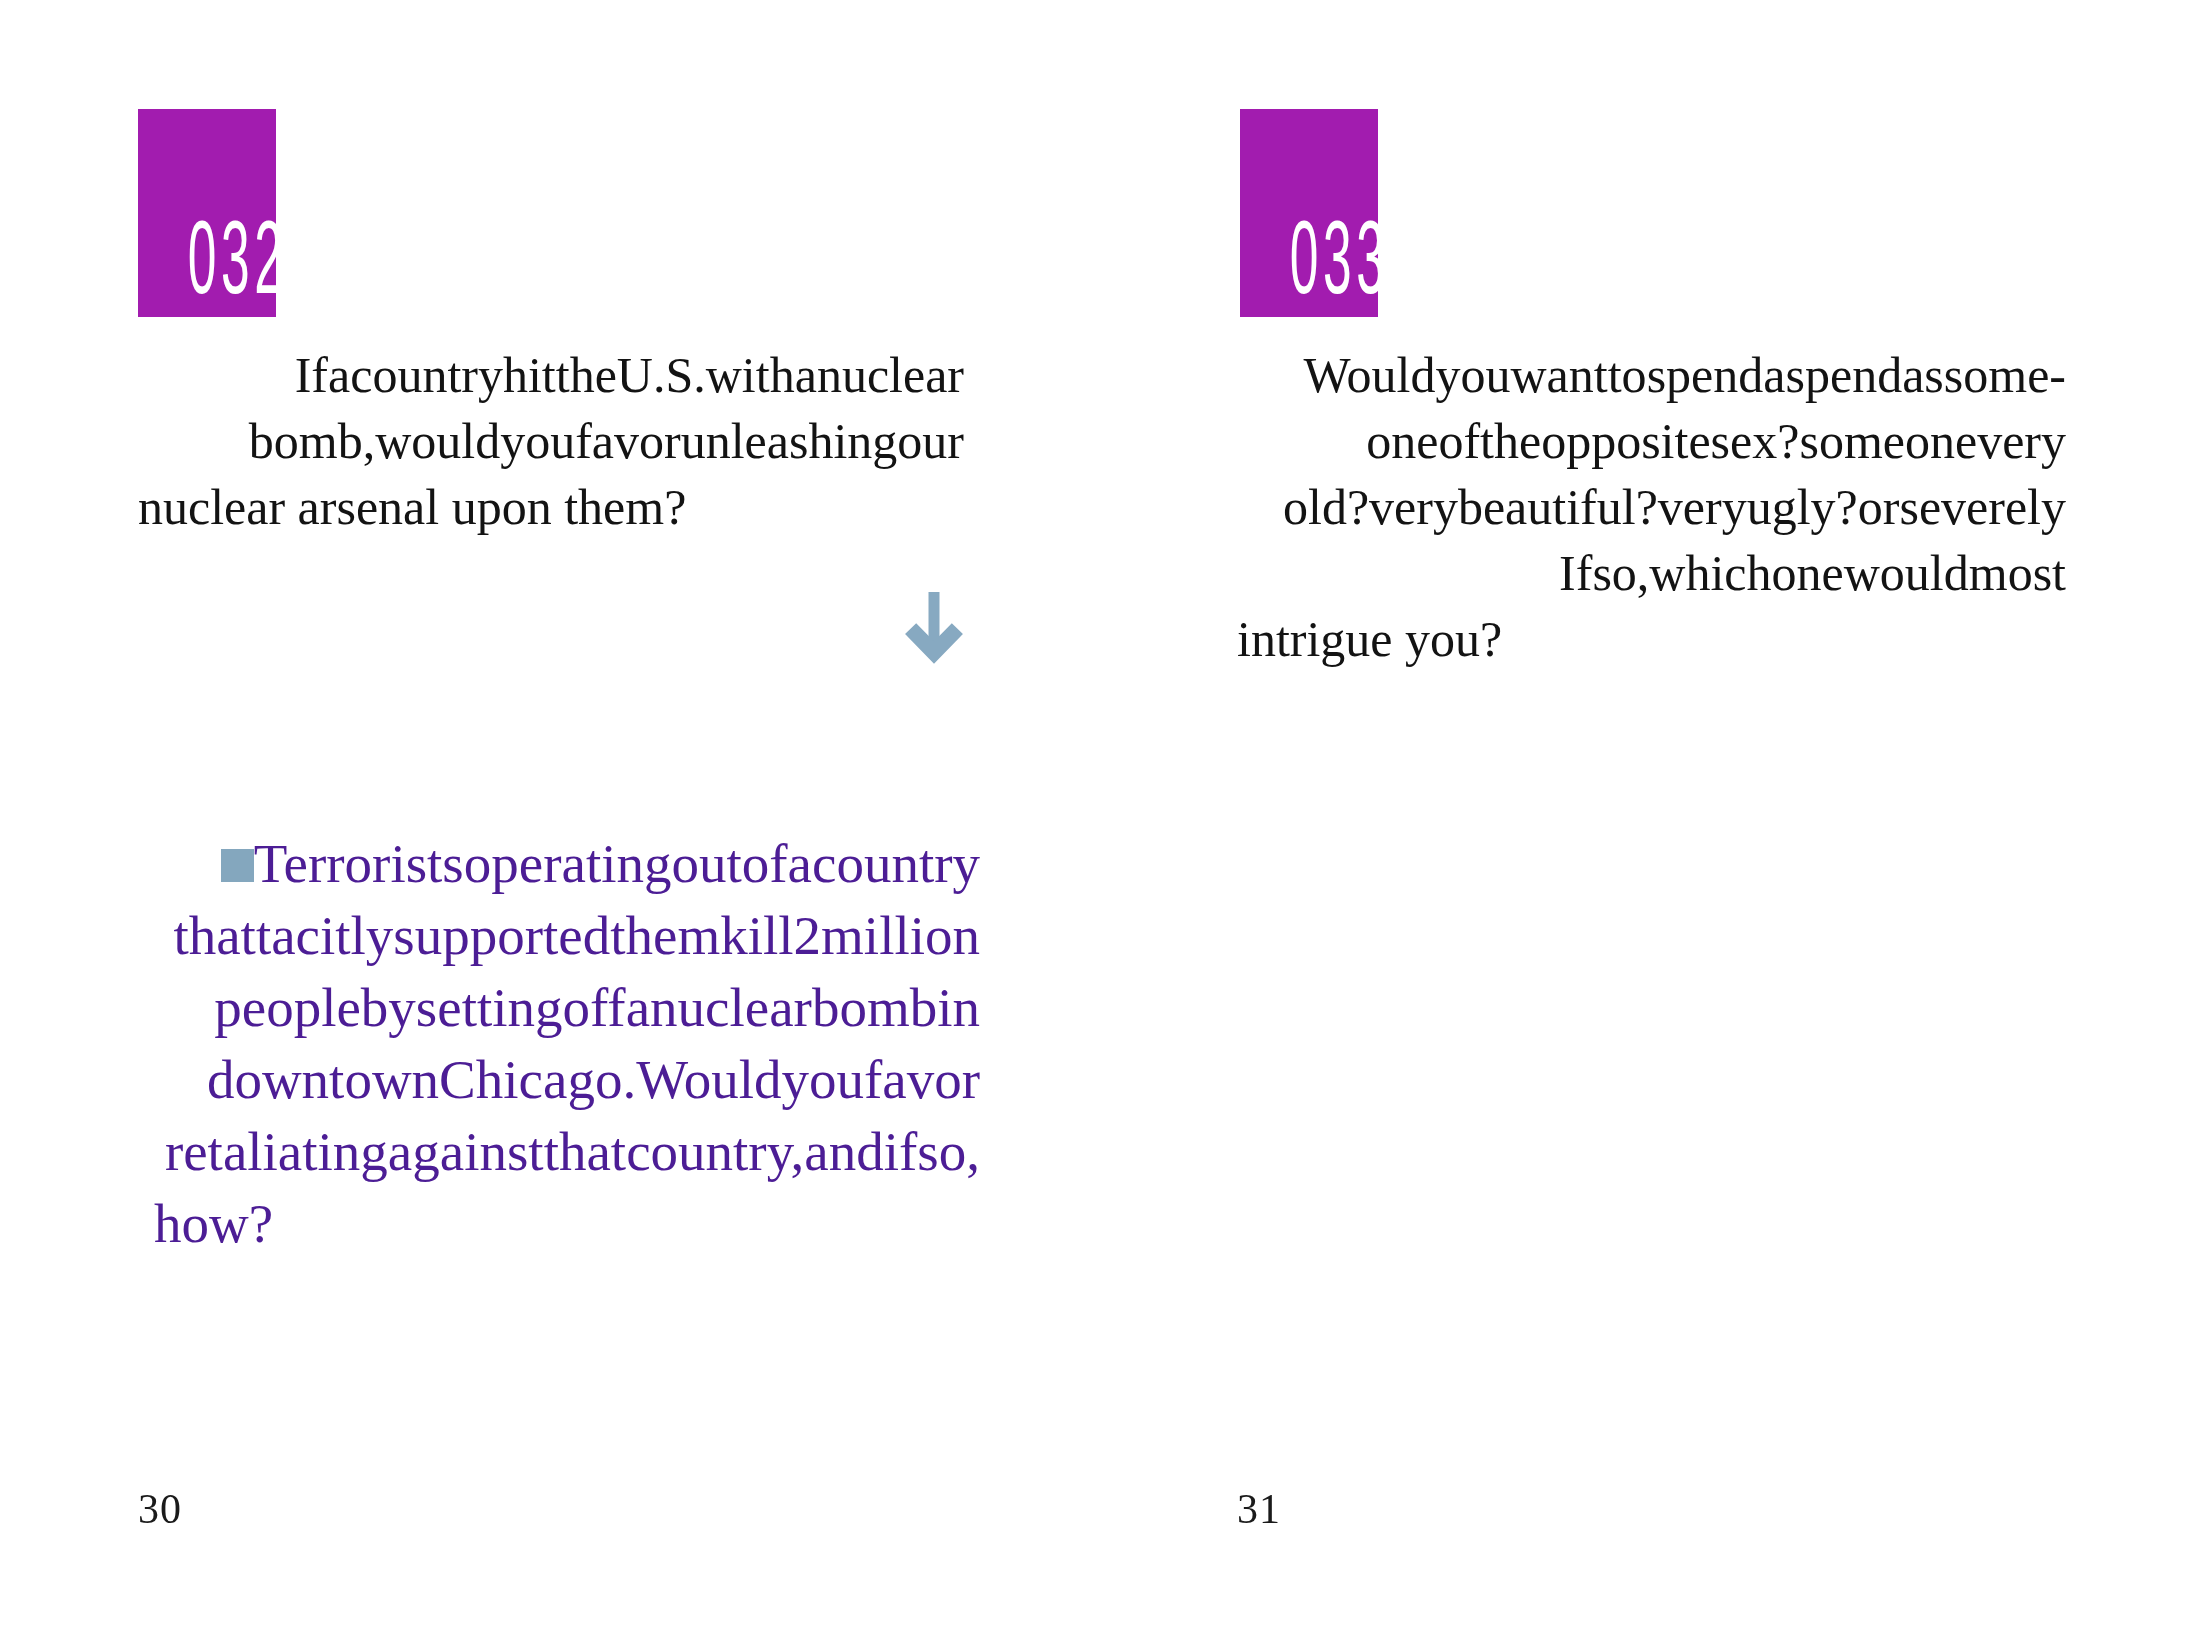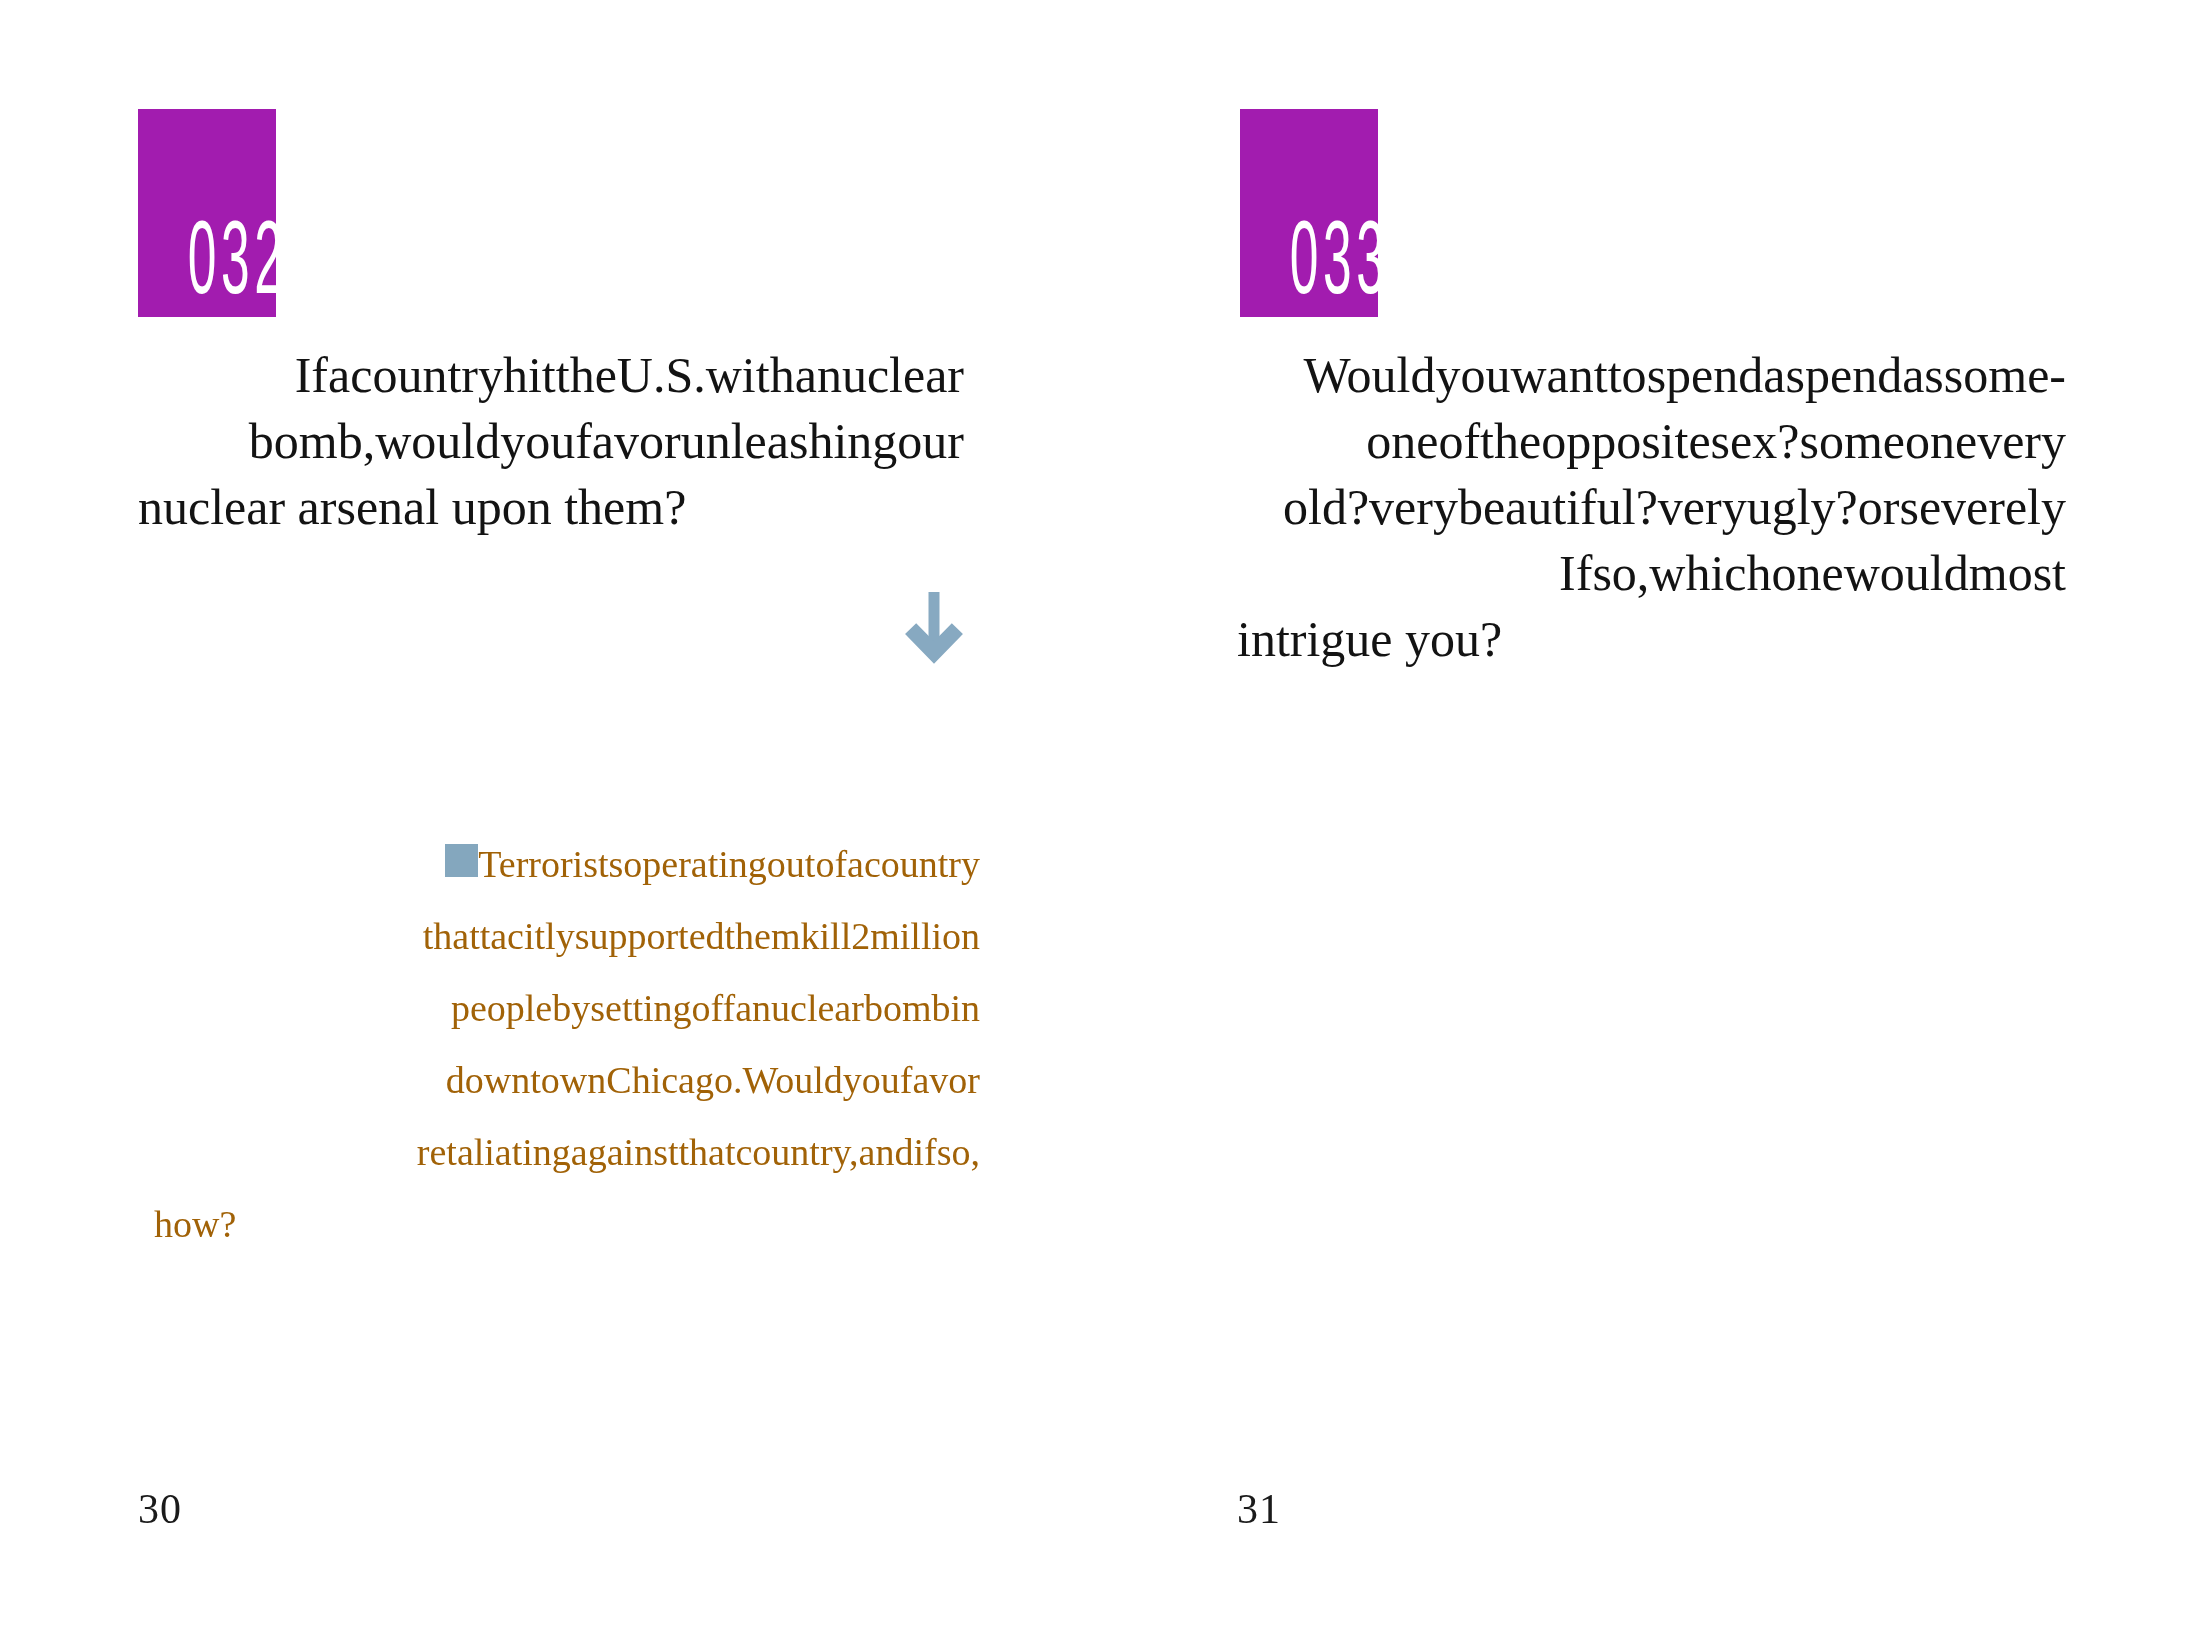--- a/index.html
+++ b/index.html
@@ -49,21 +49,21 @@
     width: 100%;
     height: 66px;
     line-height: 66px;
     white-space: nowrap;
   }
   .tline.last {
     display: block;
     text-align: left;
   }
   .question .tline { font-size: 50px; color: #131313; }
-  .answer .tline { font-size: 38px; color: #a16207; height: 72px; line-height: 72px; padding-left: 16px; }
+  .answer .tline { font-size: 55px; color: #4c1d95; height: 72px; line-height: 72px; padding-left: 16px; }
 
   .bullet-sq {
     display: inline-block;
     width: 33px;
     height: 33px;
     background: #84a7be;
     flex: 0 0 auto;
   }
 
   .arrow-box { position: absolute; }

